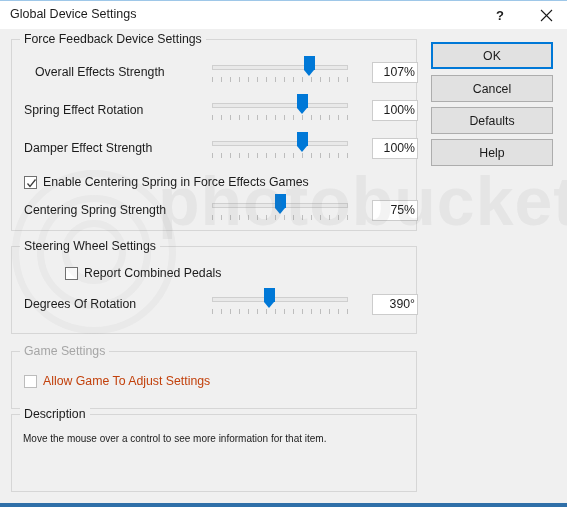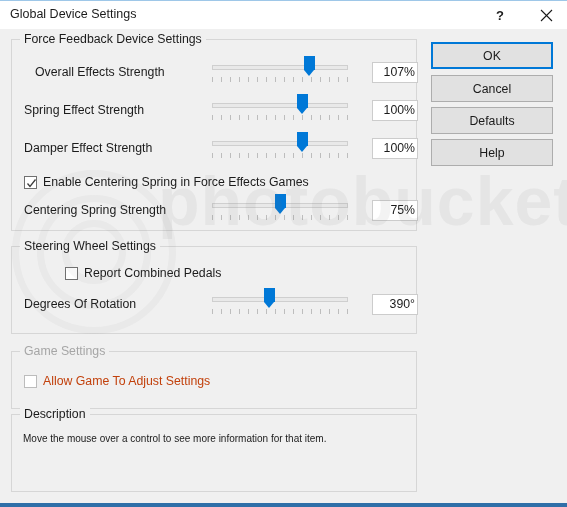--- a/index.html
+++ b/index.html
@@ -302,21 +302,21 @@
             <i style="left: 126px;"></i>
             <i style="left: 135px;"></i>
           </div>
         <div class="thumb" style="left: 96.56px;">
           <div class="body"></div>
             <div class="tip"></div>
         </div>
       </div>
       <div class="valbox" style="left:360px; top:22px;">107%</div>
 
-      <div class="row-label" style="left:12px; top:63px;">Spring Effect Strength</div>
+      <div class="row-label" style="left:12px; top:63px;">Spring Effect Rotation</div>
       <div class="slider" style="left:200px; top:59px;">
         <div class="track"></div>
         <div class="ticks">
             <i style="left: 0px;"></i>
             <i style="left: 9px;"></i>
             <i style="left: 18px;"></i>
             <i style="left: 27px;"></i>
             <i style="left: 36px;"></i>
             <i style="left: 45px;"></i>
             <i style="left: 54px;"></i>

